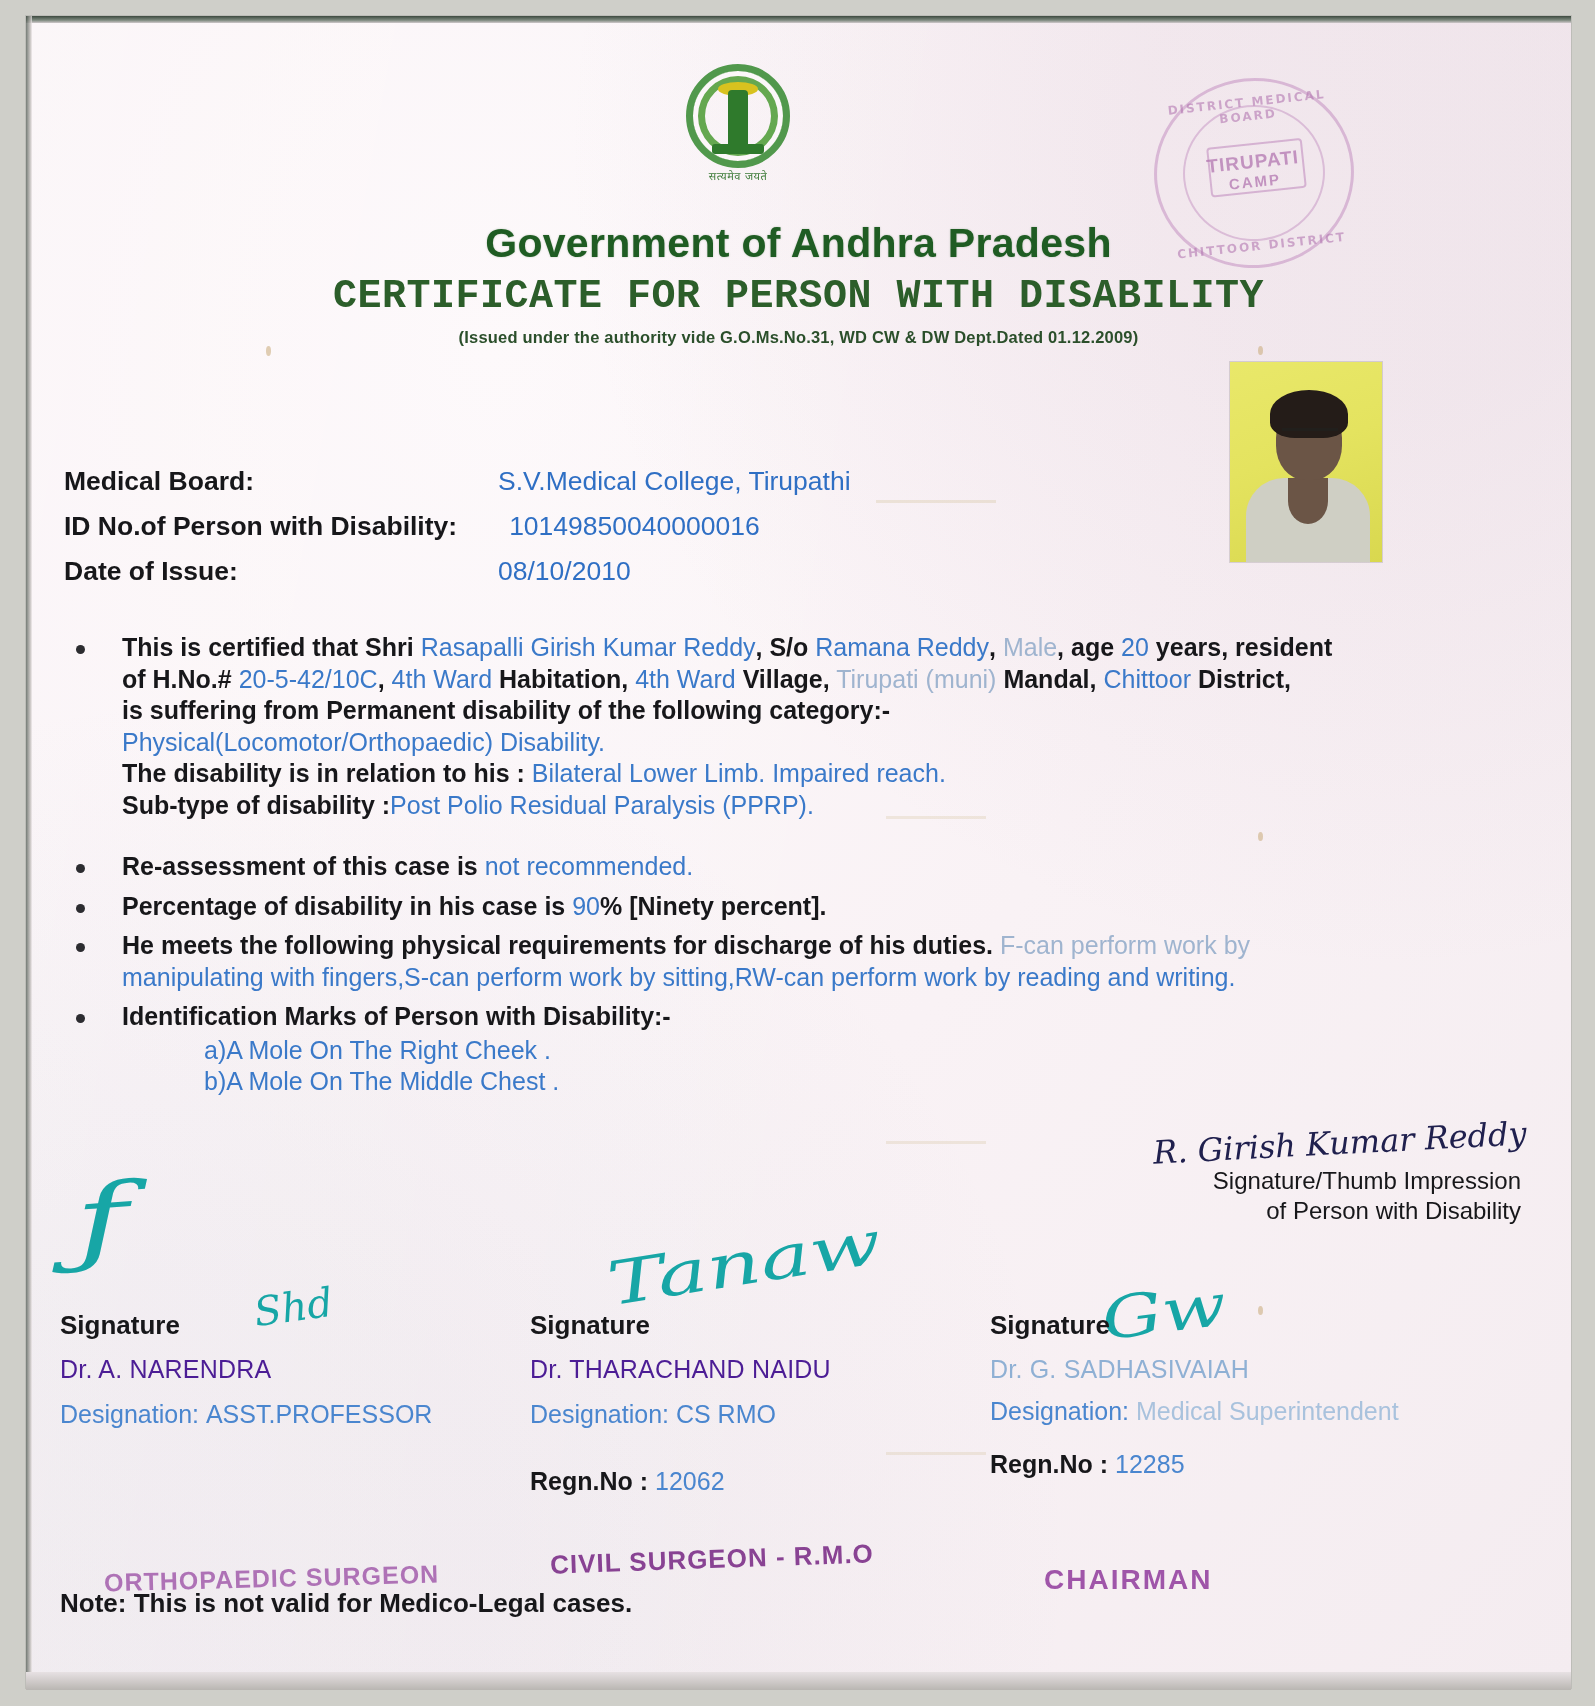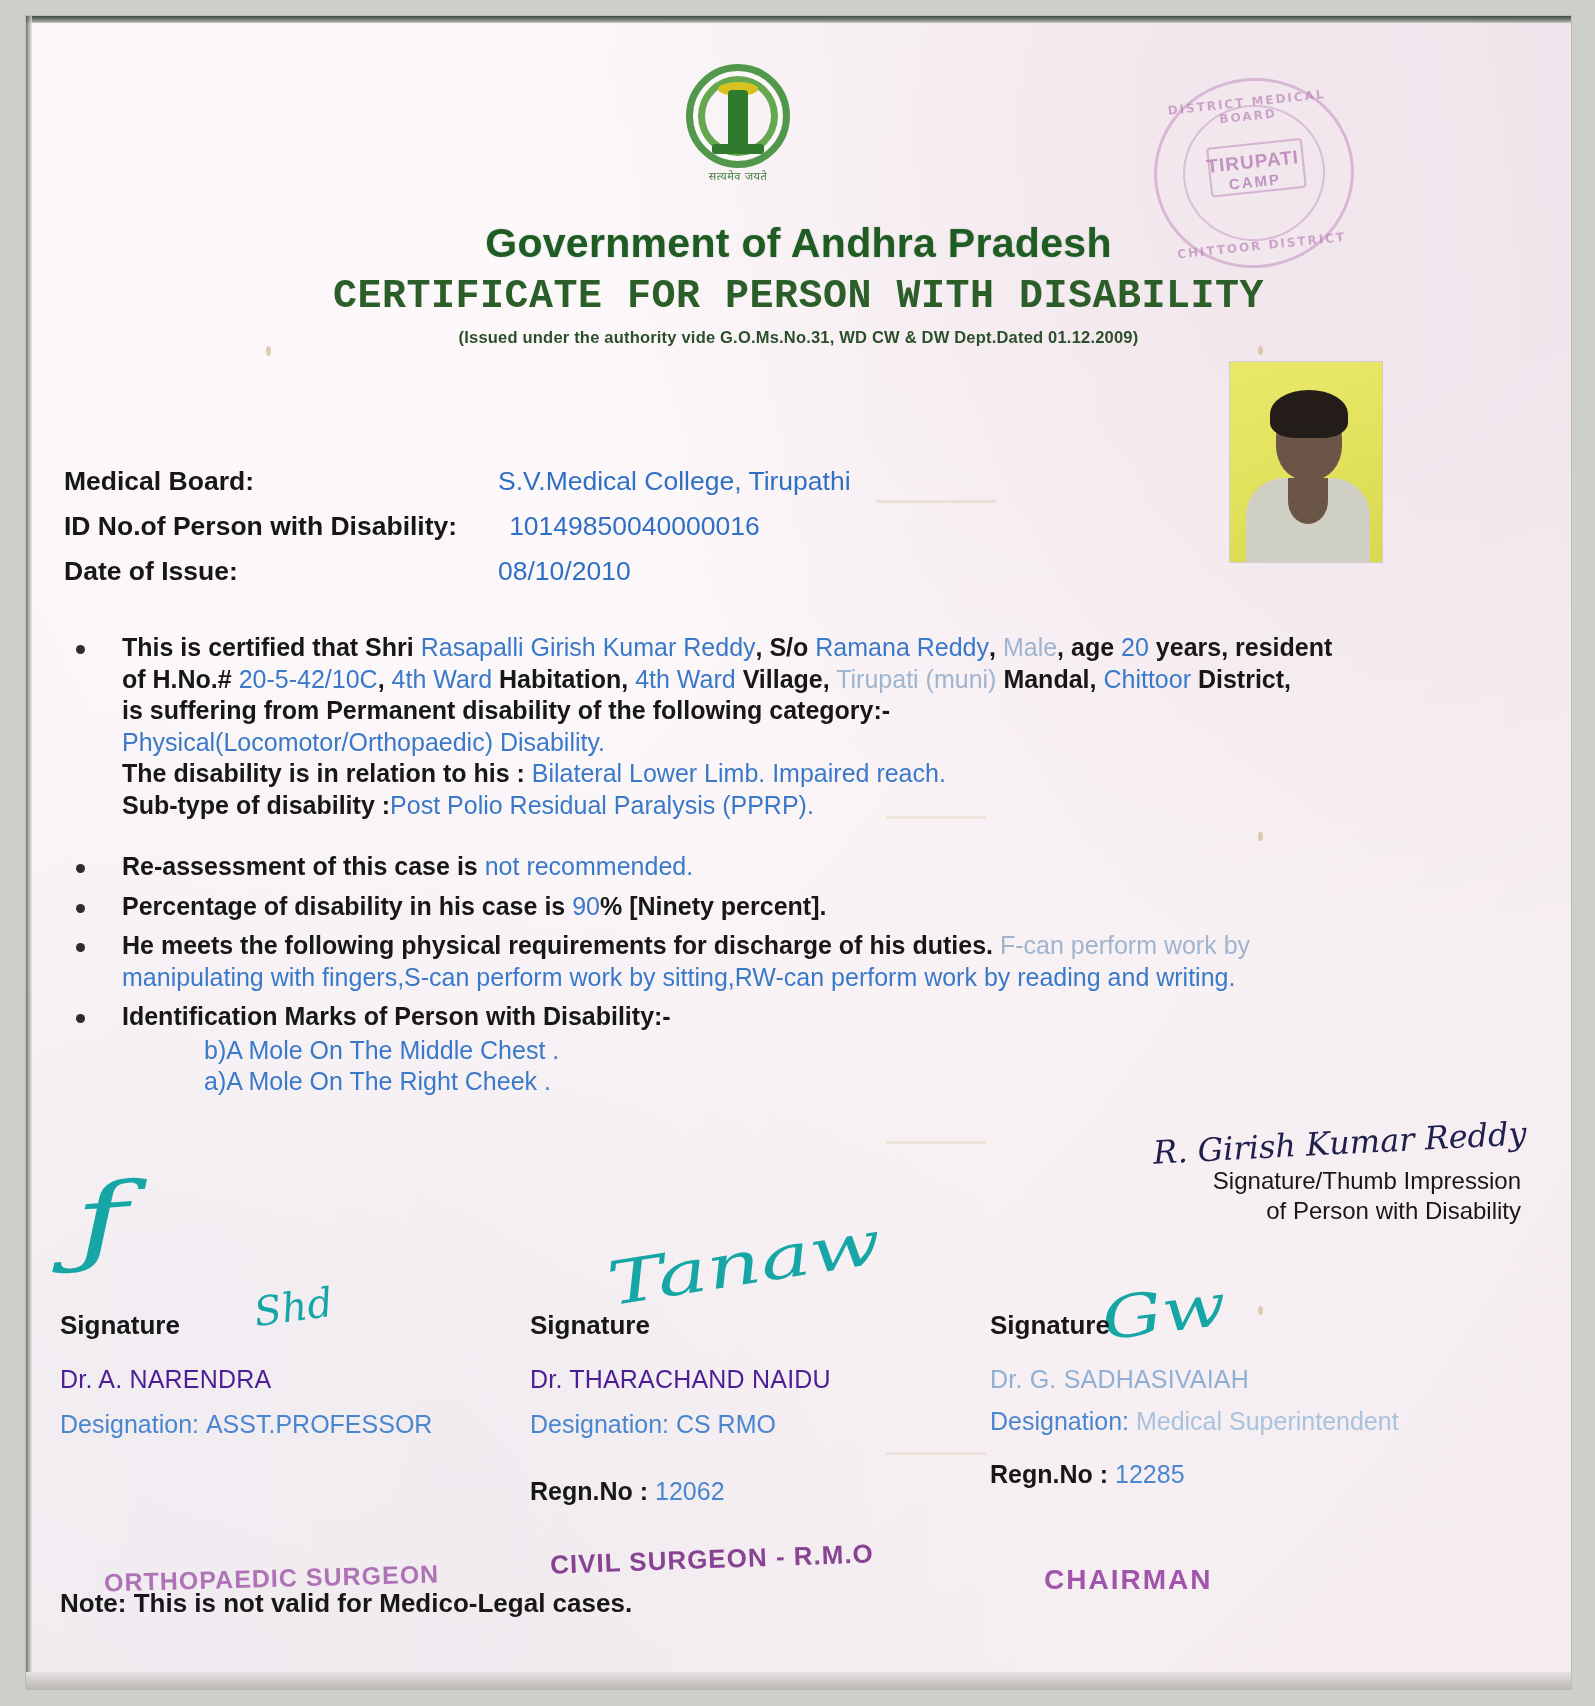--- a/index.html
+++ b/index.html
@@ -202,21 +202,21 @@
   }
 
   .sigcols{ position:absolute; left:34px; top:1294px; width:1480px; }
   .col{ position:absolute; top:0; }
   .c1{ left:0;    width:470px; }
   .c2{ left:470px; width:460px; }
   .c3{ left:930px; width:520px; }
 
   .sigline{
     font-family:"Liberation Sans", sans-serif;
-    font-weight:bold; font-size:26px; color:#17171a; margin-bottom:24px;
+    font-weight:bold; font-size:26px; color:#17171a; margin-bottom:14px;
   }
   .docname{
     font-family:"Liberation Sans", sans-serif;
     font-size:25px; color:#4c1d95; margin-bottom:16px; letter-spacing:.2px;
   }
   .docname.faded{ color:#8fb0d4; }
   .dsg{
     font-family:"Liberation Sans", sans-serif;
     font-size:25px; color:#17171a; font-weight:bold; margin-bottom:8px;
   }
@@ -359,24 +359,24 @@
       <div class="bullet" style="margin-top:8px;">
         <span class="b">He meets the following physical requirements for discharge of his duties.</span>
         <span class="blue-light">F-can perform work by</span><br>
         <span class="blue">manipulating with fingers,S-can perform work by sitting,RW-can perform work by reading and writing.</span>
       </div>
 
       <div class="bullet" style="margin-top:8px;">
         <span class="b">Identification Marks of Person with Disability:-</span>
       </div>
       <div class="indent">
+        <span class="blue">a)A Mole On The Right Cheek .</span>
+      </div>
+      <div class="indent">
         <span class="blue">b)A Mole On The Middle Chest .</span>
-      </div>
-      <div class="indent">
-        <span class="blue">a)A Mole On The Right Cheek .</span>
       </div>
     </div>
 
     <div class="handsig hs-person">R. Girish Kumar Reddy</div>
     <div class="sigimp">
       <div>Signature/Thumb Impression</div>
       <div>of Person with Disability</div>
     </div>
 
     <div class="scribble sc1">ƒ</div>

